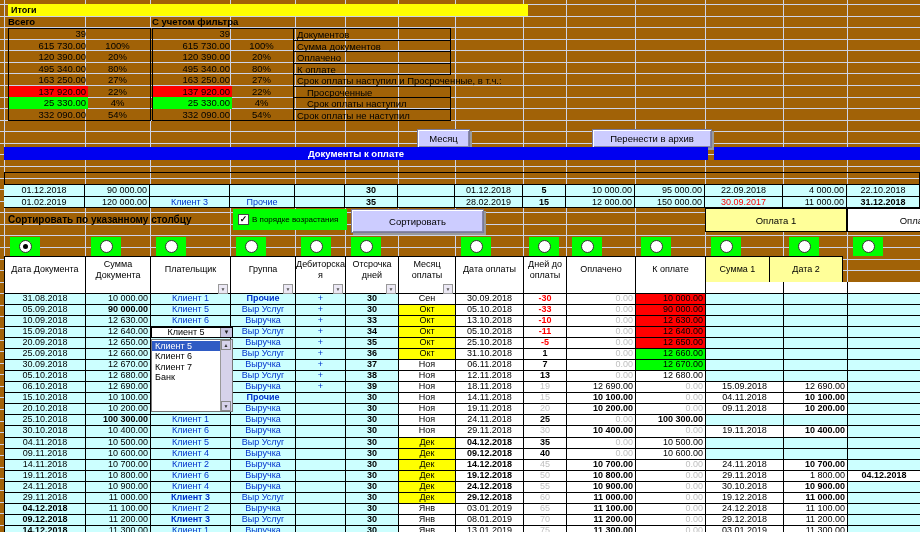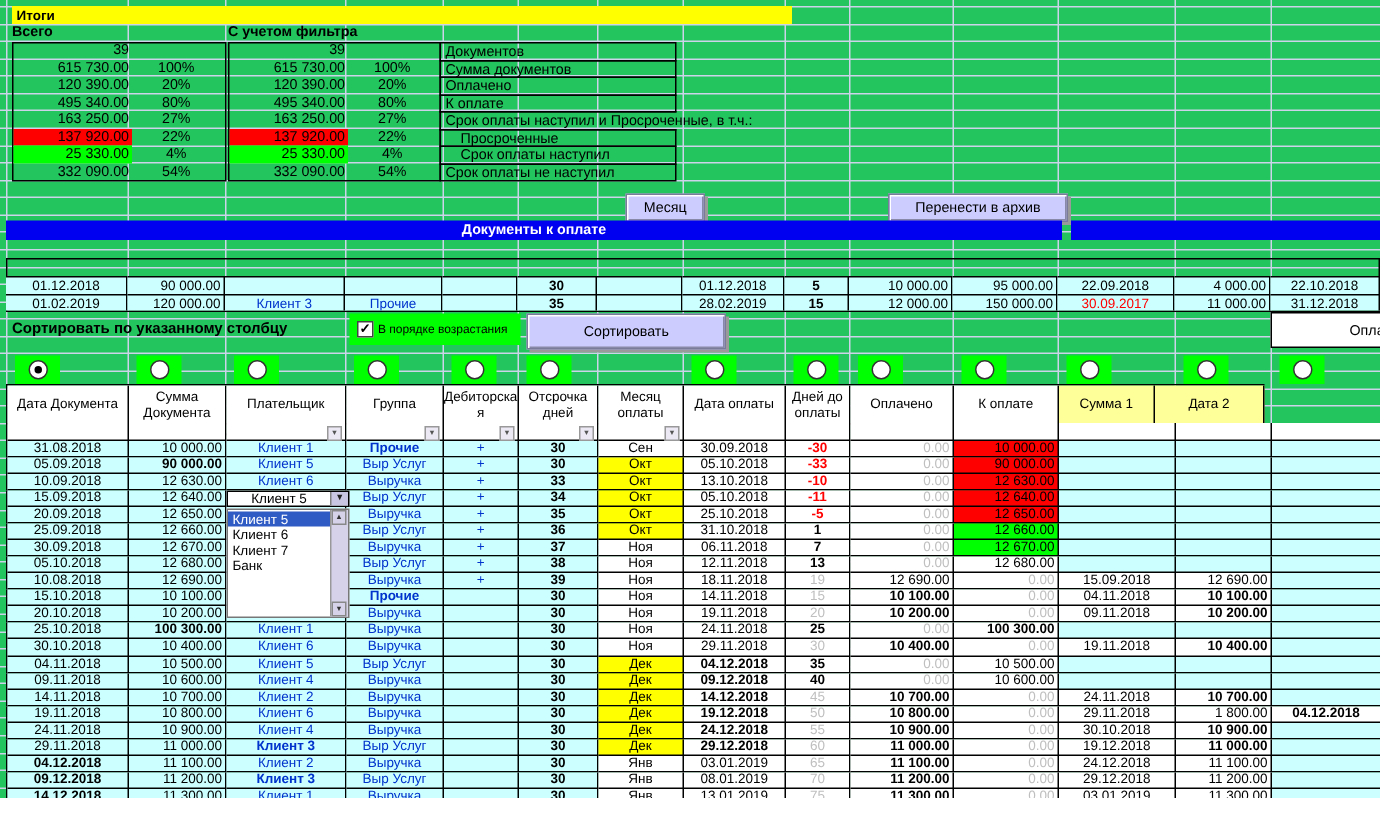--- a/index.html
+++ b/index.html
@@ -1,16 +1,16 @@
 <!DOCTYPE html>
 <html><head>
 <meta charset="utf-8">
 <style>
   html,body{margin:0;padding:0;background:#fff}
-  #app{position:relative;width:920px;height:532px;overflow:hidden;background:#22c55e;
+  #app{position:relative;width:920px;height:532px;overflow:hidden;background:#a16207;
        font-family:"Liberation Sans",sans-serif;color:#000;font-size:9px}
   #grid .v{position:absolute;top:0;width:1px;height:550px;background:#CDD4E9}
   #grid .h{position:absolute;left:0;width:920px;height:1px;background:#CDD4E9}
 
   
   .bw{background:#FFFFFF}.bx{background:#CCFFFF}
   .by{background:#FFFF00}.br{background:#FF0000}.bg2{background:#00FF00}.bp{background:#FFFF99}
   
   .tb{color:#0033CC}.tg{color:#BFBFBF}.td{color:#FF0000}
   .fb{font-weight:bold}
@@ -185,20 +185,21 @@
 
   <div id="filter-box"></div>
 
   <div id="sort-caption">Сортировать по указанному столбцу</div>
   <div id="asc-cell">
     <div class="cb" id="asc-cb">✓</div>
     <span id="asc-label">В порядке возрастания</span>
   </div>
   <div class="btn" id="btn-sort">Сортировать</div>
 
+  <div id="pay1">Оплата 1</div>
   <div id="pay2">Оплата 2</div>
 
   <div id="protect-note">Для включения фильта снять защиту листа</div>
 
   <div id="combo">
     <span>Клиент 5</span>
     <div class="cab" id="combo-arrow">▼</div>
   </div>
   <div id="ddlist">
     <div id="ddopts">
@@ -275,21 +276,21 @@
       <div class="fcell ac tb tb" style="width: 65px;">Прочие</div>
       <div class="fcell ac " style="width: 50px;"></div>
       <div class="fcell ac fb " style="width: 53px;">35</div>
       <div class="fcell ac " style="width: 57px;"></div>
       <div class="fcell ac " style="width: 68px;">28.02.2019</div>
       <div class="fcell ac fb " style="width: 43px;">15</div>
       <div class="fcell ar " style="width: 69px;">12 000.00</div>
       <div class="fcell ar " style="width: 70px;">150 000.00</div>
       <div class="fcell ac td" style="width: 78px;">30.09.2017</div>
       <div class="fcell ar " style="width: 64px;">11 000.00</div>
-      <div class="fcell ac " style="width: 73px;">31.12.2018</div>
+      <div class="fcell ac " style="width: 73px; font-weight: bold;">31.12.2018</div>
     </div>
     <div class="rcell" style="left: 10px;">
       <div class="radio">
         <div class="rdot"></div>
       </div>
     </div>
     <div class="rcell" style="left: 91px;">
       <div class="radio"></div>
     </div>
     <div class="rcell" style="left: 156px;">
@@ -483,21 +484,21 @@
       <div class="dcell ac bw" style="width: 57px;">Ноя</div>
       <div class="dcell bw ac " style="width: 68px;">12.11.2018</div>
       <div class="dcell bw ac fb" style="width: 43px;">13</div>
       <div class="dcell bw ar tg" style="width: 69px;">0.00</div>
       <div class="dcell bw ar bw" style="width: 70px;">12 680.00</div>
       <div class="dcell ac bx" style="width: 78px;"></div>
       <div class="dcell ar bx" style="width: 64px;"></div>
       <div class="dcell ac bx" style="width: 73px;"></div>
     </div>
     <div class="drow" style="top: 382.14px;">
-      <div class="dcell bx ac " style="width: 81px;">10.08.2018</div>
+      <div class="dcell bx ac " style="width: 81px;">06.10.2018</div>
       <div class="dcell bx ar " style="width: 65px;">12 690.00</div>
       <div class="dcell bx ac tb " style="width: 80px;"></div>
       <div class="dcell bx ac tb " style="width: 65px;">Выручка</div>
       <div class="dcell bx ac tb " style="width: 50px;">+</div>
       <div class="dcell bx ac fb " style="width: 53px;">39</div>
       <div class="dcell ac bw" style="width: 57px;">Ноя</div>
       <div class="dcell bw ac " style="width: 68px;">18.11.2018</div>
       <div class="dcell bw ac tg" style="width: 43px;">19</div>
       <div class="dcell bw ar " style="width: 69px;">12 690.00</div>
       <div class="dcell bw ar tg" style="width: 70px;">0.00</div>

